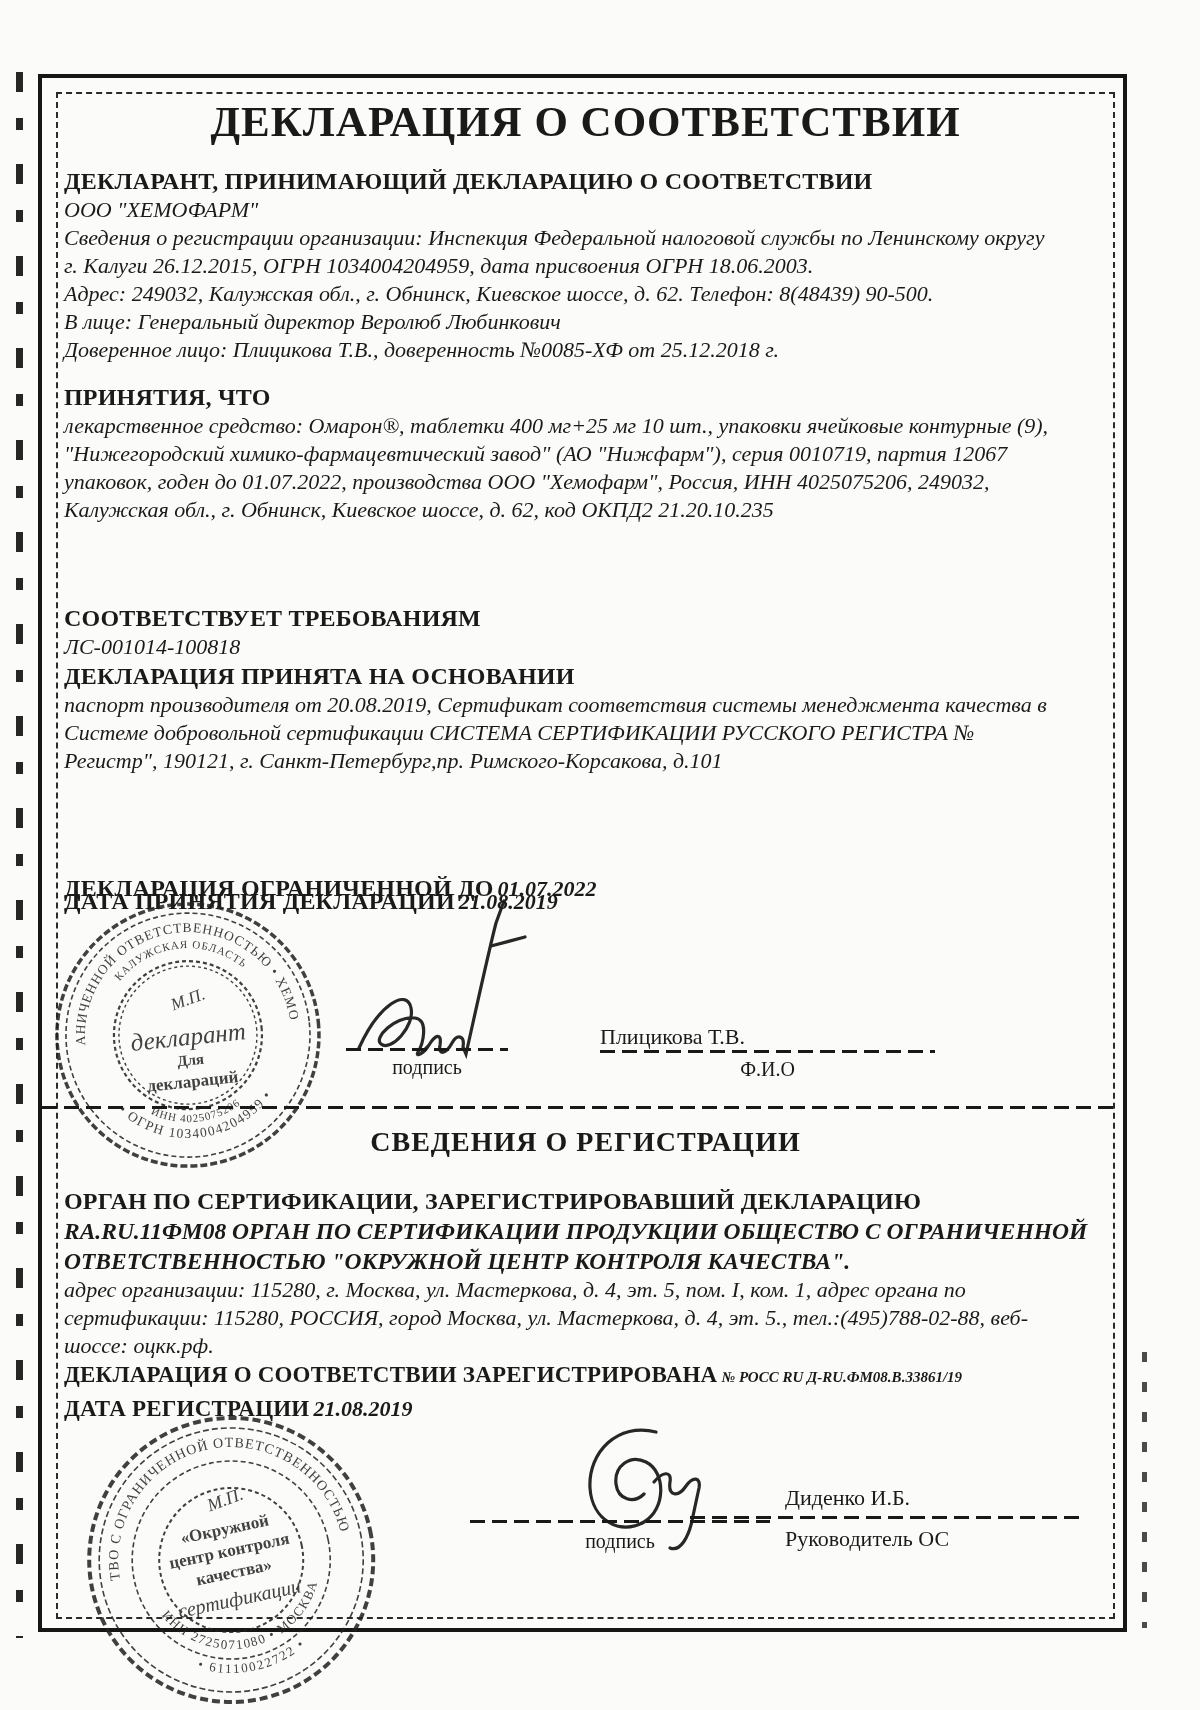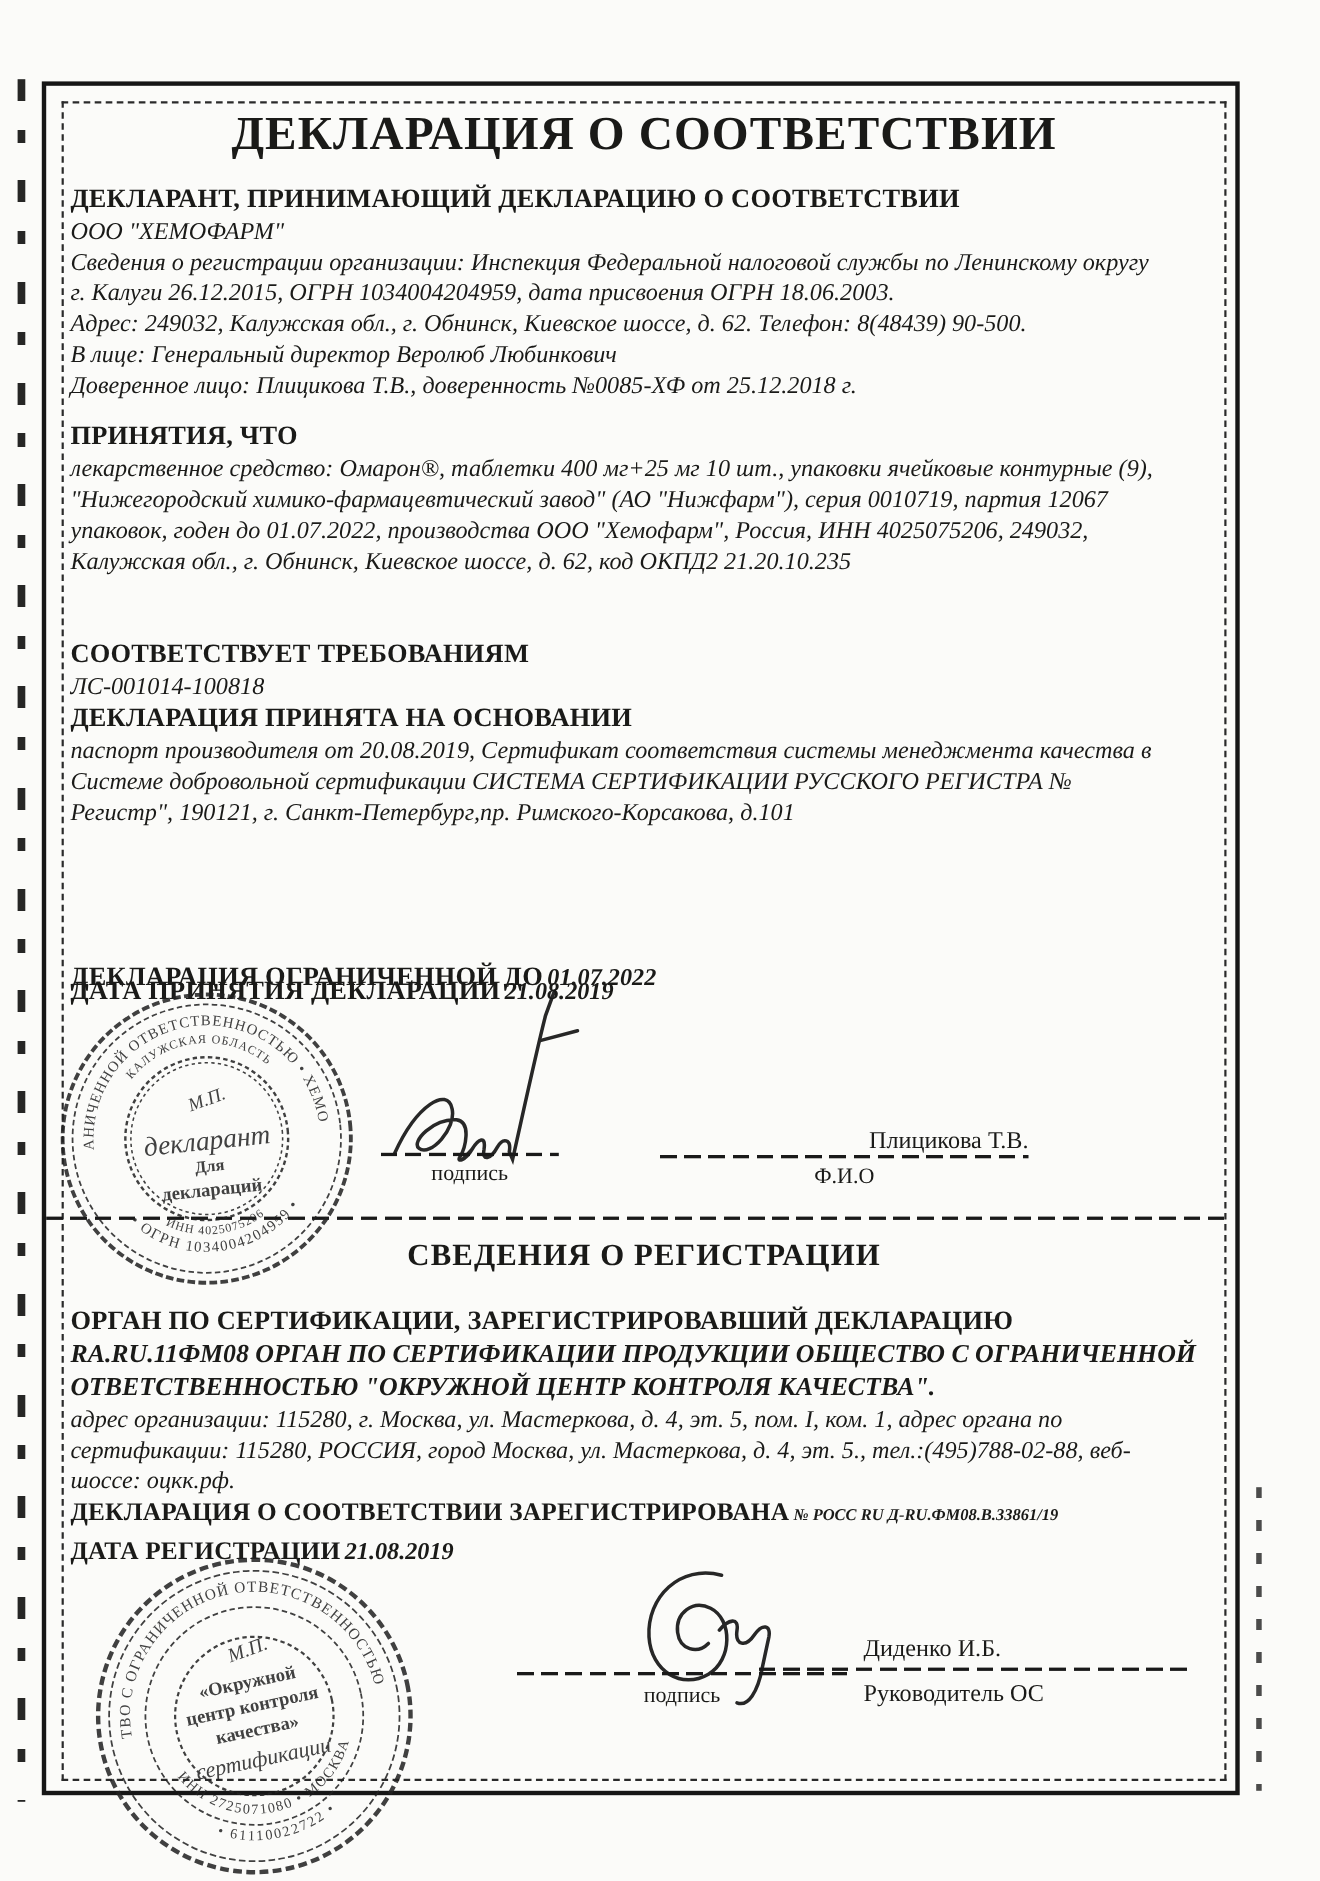--- a/index.html
+++ b/index.html
@@ -55,21 +55,21 @@
 </div>
 
 <div class="abs sec" style="top:382px;">
   <div class="h nw">ПРИНЯТИЯ, ЧТО</div>
   <div class="t ln">лекарственное средство: Омарон®, таблетки 400 мг+25 мг 10 шт., упаковки ячейковые контурные (9),</div>
   <div class="t ln">"Нижегородский химико-фармацевтический завод" (АО "Нижфарм"), серия 0010719, партия 12067</div>
   <div class="t ln">упаковок, годен до 01.07.2022, производства ООО "Хемофарм", Россия, ИНН 4025075206, 249032,</div>
   <div class="t ln">Калужская обл., г. Обнинск, Киевское шоссе, д. 62, код ОКПД2 21.20.10.235</div>
 </div>
 
-<div class="abs sec" style="top:580px;">
+<div class="abs sec" style="top:603px;">
   <div class="h nw">СООТВЕТСТВУЕТ ТРЕБОВАНИЯМ</div>
   <div class="t ln">ЛС-001014-100818</div>
   <div class="h nw">ДЕКЛАРАЦИЯ ПРИНЯТА НА ОСНОВАНИИ</div>
   <div class="t ln">паспорт производителя от 20.08.2019, Сертификат соответствия системы менеджмента качества в</div>
   <div class="t ln">Системе добровольной сертификации СИСТЕМА СЕРТИФИКАЦИИ РУССКОГО РЕГИСТРА №</div>
   <div class="t ln">Регистр", 190121, г. Санкт-Петербург,пр. Римского-Корсакова, д.101</div>
 </div>
 
 <div class="abs sec nw" style="top:838px;margin-top:48px;">
   <span class="h">ДАТА ПРИНЯТИЯ ДЕКЛАРАЦИИ</span>
@@ -81,21 +81,21 @@
 </div>
 
 <svg class="abs" style="left:345px;top:896px;" width="200" height="172" viewBox="0 0 200 172">
   <g fill="none" stroke="#161616" stroke-width="3.2" stroke-linecap="round" opacity=".92">
     <path d="M 14,152 C 34,108 62,92 66,112 C 70,130 46,156 36,148 C 28,142 50,120 70,122 C 84,124 78,148 73,156 C 70,161 78,159 84,149 C 90,139 97,136 95,149 C 93,160 101,158 107,147 C 112,138 120,139 118,151 L 121,158 C 130,118 143,58 151,27 L 159,5"></path>
     <path d="M 146,50 L 180,41"></path>
   </g>
 </svg>
 <div class="abs dline" style="left:346px;top:1048px;width:162px;"></div>
 <div class="abs cap nw" style="left:352px;top:1056px;width:150px;text-align:center;">подпись</div>
-<div class="abs name nw" style="left:600px;top:1024px;width:335px;text-align:right;">Плицикова Т.В.</div>
+<div class="abs name nw" style="left:600px;top:1024px;width:335px;text-align:left;">Плицикова Т.В.</div>
 <div class="abs dline" style="left:600px;top:1050px;width:335px;"></div>
 <div class="abs cap nw" style="left:600px;top:1058px;width:335px;text-align:center;">Ф.И.О</div>
 
 <div class="abs dline" style="left:42px;top:1106px;width:1072px;"></div>
 
 <svg class="abs stamp" style="left:48px;top:893px;transform:rotate(-6deg);" width="282" height="285" viewBox="0 0 282 285">
   <defs>
     <path id="s1top" d="M 37,142 A 103,103 0 1 1 243,142"></path>
     <path id="s1bot" d="M 37,142 A 103,103 0 0 0 243,142"></path>
     <path id="s1t2" d="M 53,142 A 87,87 0 1 1 227,142"></path>

